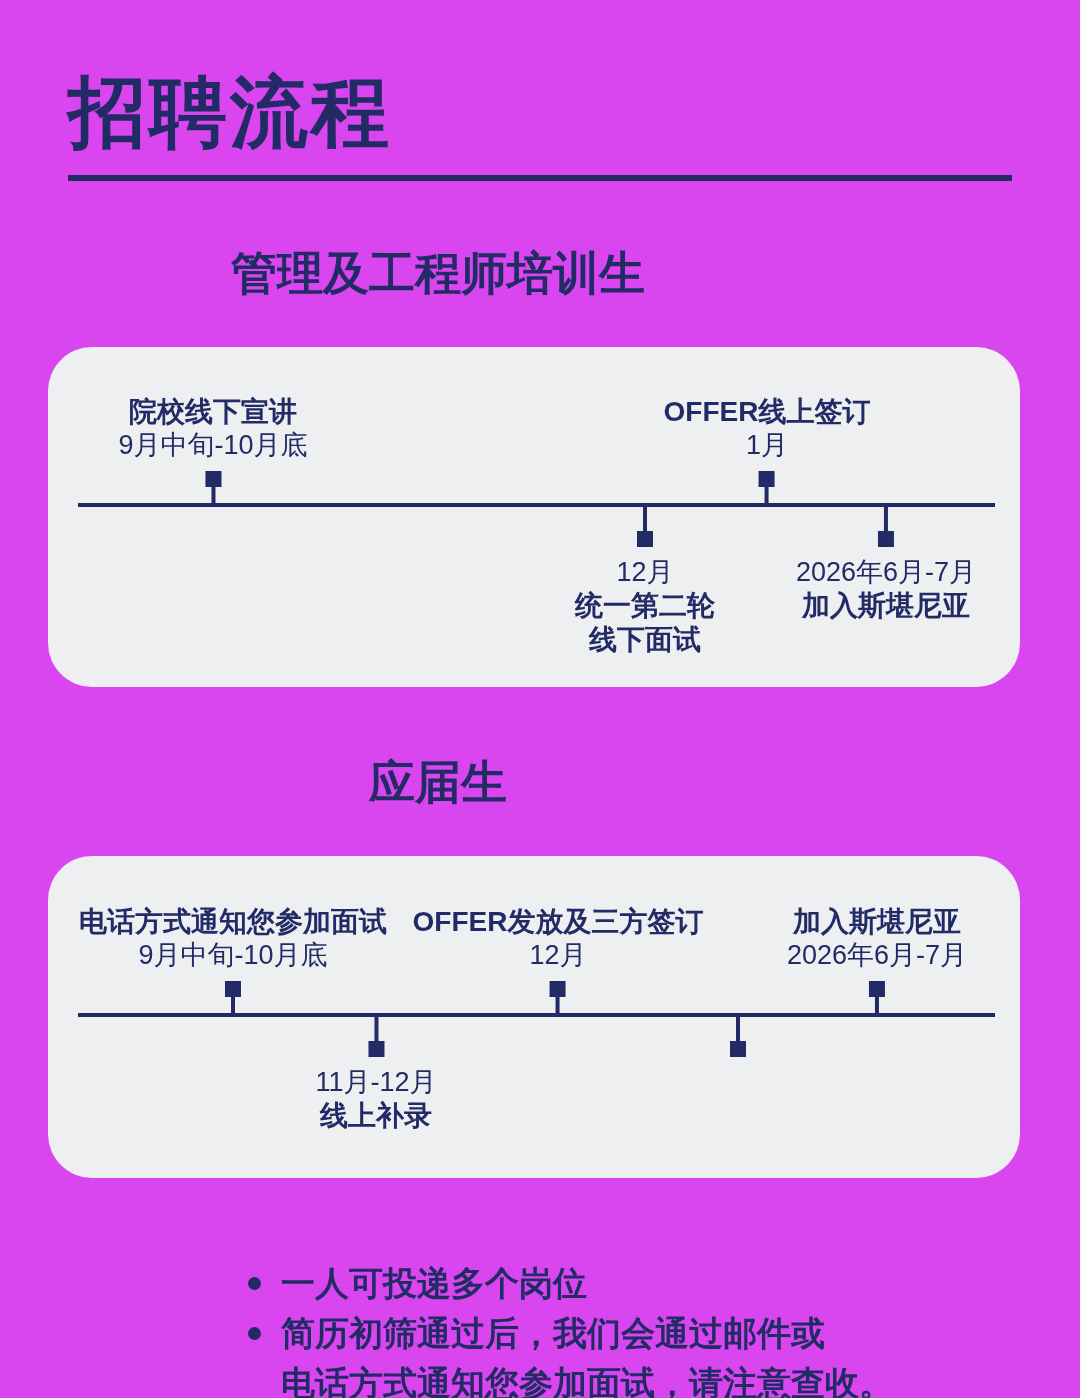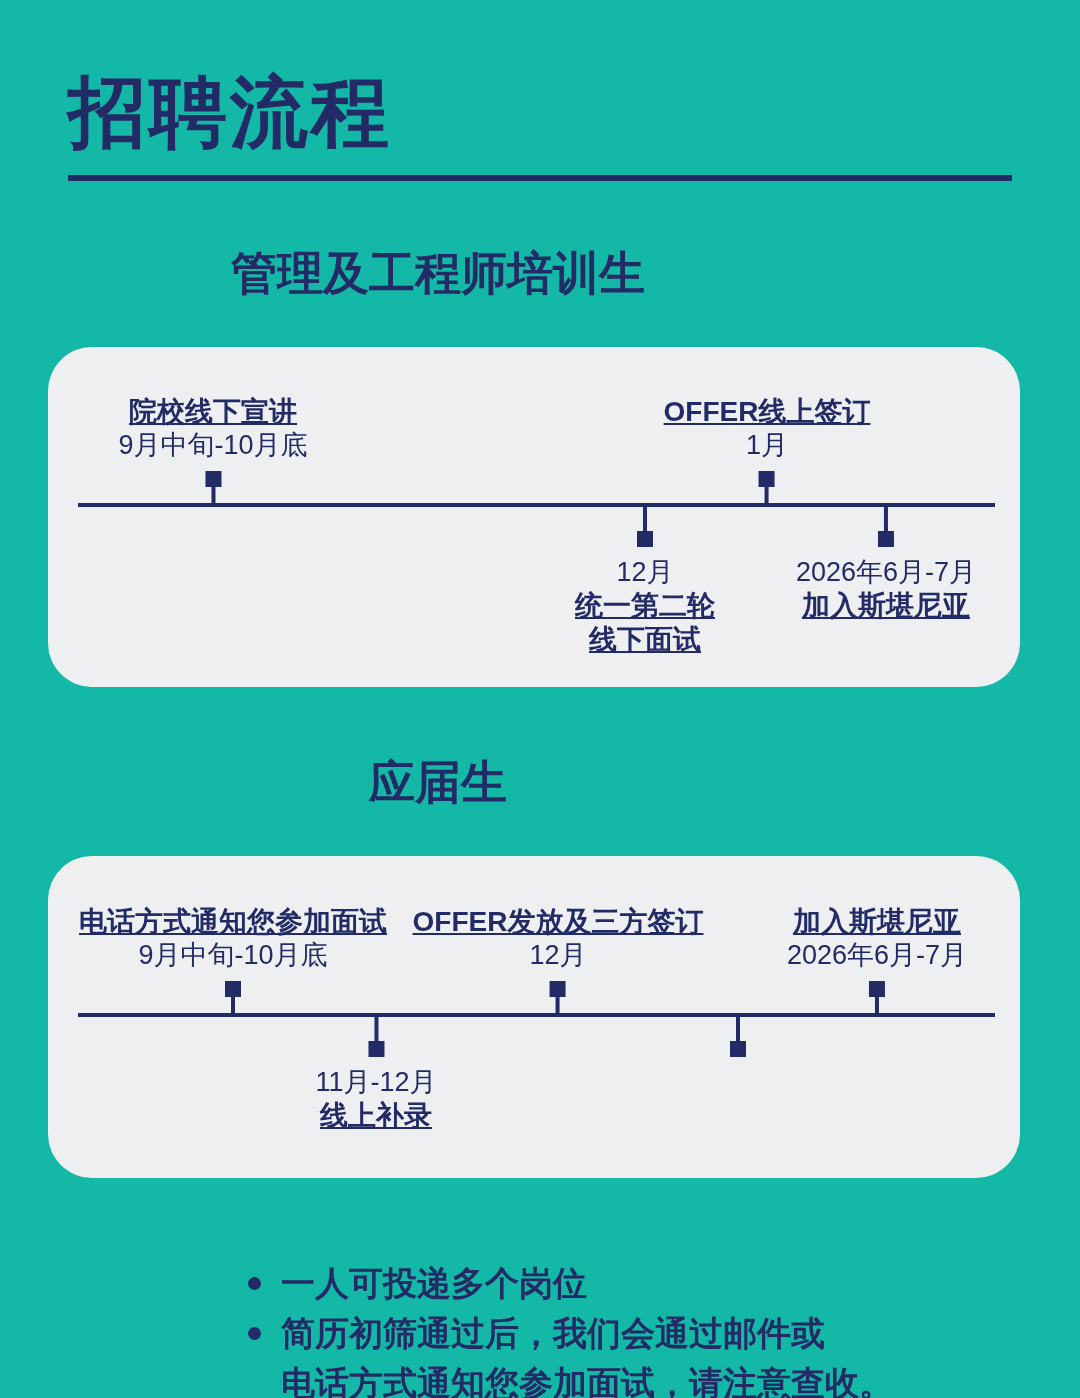--- a/index.html
+++ b/index.html
@@ -1,17 +1,17 @@
 <!DOCTYPE html>
 <html style="--accent: #222b66; --panel-bg: #edeff1;"><head>
 <meta charset="utf-8">
 <style>
   html,body{margin:0;padding:0;background:#fff;}
   .page{
-    position:relative;width:1080px;height:1398px;background:#14b8a6;
+    position:relative;width:1080px;height:1398px;background:#d946ef;
     font-family:"Liberation Sans","DejaVu Sans",sans-serif;
     color:#222b66;overflow:hidden;
   }
   .main-title{
     position:absolute;left:68px;top:70px;
     font-size:78px;font-weight:bold;letter-spacing:3px;color:#222b66;
     line-height:1.1;white-space:nowrap;
   }
   .title-underline{
     position:absolute;left:68px;top:175px;width:944px;height:6px;background:#222b66;
@@ -30,21 +30,21 @@
   .timeline-line{
     position:absolute;left:30px;width:917px;top:var(--line-y);height:4px;background:#222b66;
   }
   .milestone{
     position:absolute;display:flex;flex-direction:column;align-items:center;
     transform:translateX(-50%);white-space:nowrap;
   }
   .milestone.top{bottom:calc(100% - var(--line-y));}
   .milestone.bottom{top:calc(var(--line-y) + 4px);}
   .ms-label{text-align:center;line-height:1.22;}
-  .ms-title{font-size:28px;font-weight:bold;color:#222b66;text-decoration:underline;}
+  .ms-title{font-size:28px;font-weight:bold;color:#222b66;}
   .ms-date{font-size:27px;font-weight:400;color:#222b66;}
   .milestone.top .ms-label{margin-bottom:9px;}
   .milestone.bottom .ms-label{margin-top:9px;}
   .ms-marker{display:flex;flex-direction:column;align-items:center;}
   .ms-square{width:16px;height:16px;background:#222b66;}
   .milestone.top .ms-stem{width:4px;height:16px;background:#222b66;}
   .milestone.bottom .ms-stem{width:4px;height:24px;background:#222b66;}
   .notes{
     position:absolute;left:248px;top:1258px;width:700px;
   }

